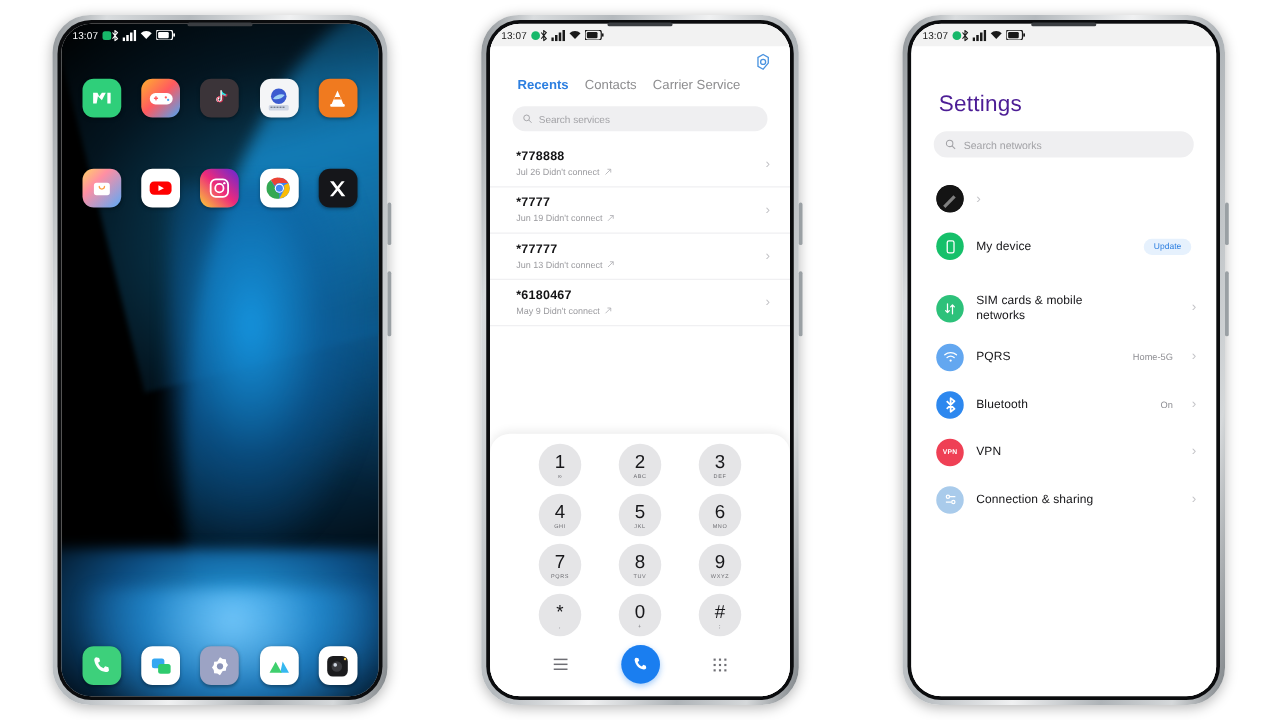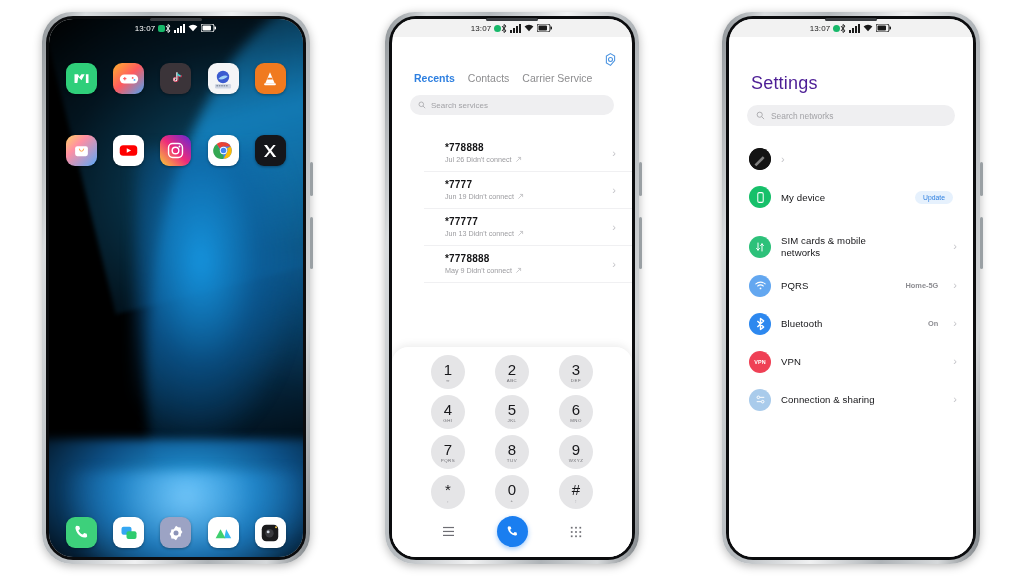--- a/index.html
+++ b/index.html
@@ -41,21 +41,21 @@
     background: #3a3d41; z-index: 40;
   }
   .btn-side {
     position: absolute; right: -3px; width: 3px; border-radius: 2px;
     background: #9aa0a4;
   }
 
   
   .statusbar {
     position: relative; height: 18px;
-    display: flex; align-items: center; justify-content: center;
+    display: flex; align-items: center; justify-content: flex-start;
     padding: 0 10px 0 9px;
     font-size: 8px; letter-spacing: .1px;
     z-index: 30;
   }
   .statusbar.dark { color: #ffffff; }
   .statusbar.light { color: #1a1a1a; background: #f2f2f2; }
   .sb-left { display: flex; align-items: center; gap: 3px; }
   .sb-right { display: flex; align-items: center; gap: 3px; }
   .sb-dot { width: 7px; height: 7px; border-radius: 2px; background: #17b86a; display:inline-block; }
   .sb-dot.sq { border-radius: 2px; }
@@ -137,21 +137,21 @@
   .gear-ico { width: 15px; height: 15px; }
   .tabs { display: flex; gap: 13px; padding: 5px 0 0 22px; font-size: 10.5px; white-space: nowrap; overflow: hidden;}
   .tab { color: #8d8d8f; padding-bottom: 2px; }
   .tab.active { color: #2d7fe0; font-weight: bold; }
   .searchbar {
     margin: 9px 18px 0 18px;
     height: 20px; border-radius: 10px; background: #efeff1;
     display: flex; align-items: center; gap: 5px; padding: 0 8px;
     font-size: 8px; color: #a2a2a6;
   }
-  .calls { margin-top: 20px; flex: 1; overflow: hidden; padding-left: 32px; }
+  .calls { margin-top: 8px; flex: 1; overflow: hidden; }
   .call-row {
     display: flex; align-items: center; justify-content: space-between;
     padding: 7px 16px 7px 21px;
     border-bottom: 1px solid #f0f0f2;
   }
   .call-num { font-size: 10px; color: #131315; font-weight: bold; letter-spacing: .2px; }
   .call-sub { font-size: 7.2px; color: #9b9b9f; margin-top: 2px; display: flex; align-items: center; gap: 3px; }
   .chev { color: #c4c4c8; font-size: 11px; line-height: 1; }
 
   .keypad {
@@ -192,21 +192,21 @@
   .set-group { margin-top: 14px; }
   .set-row {
     display: flex; align-items: center; gap: 10px;
     padding: 8px 16px 8px 20px;
   }
   .set-ico { width: 22px; height: 22px; border-radius: 50%; flex: 0 0 22px;
              display: flex; align-items: center; justify-content: center; }
   .set-txt { flex: 1; min-width: 0; }
   .set-label { font-size: 9.6px; color: #151518; letter-spacing: .1px; }
   .set-sub { font-size: 6.6px; color: #9b9b9f; margin-top: 2px; line-height: 1.25; }
-  .set-value { font-size: 7.4px; color: #8d8d92; margin-right: 5px; font-weight: bold; }
+  .set-value { font-size: 7.4px; color: #8d8d92; margin-right: 5px; }
   .badge {
     font-size: 6.8px; color: #2d7fe0; background: #e6f1fd;
     border-radius: 8px; padding: 3px 8px; margin-right: 4px;
   }
   .divider { height: 7px; }
 </style>
 </head>
 <body>
 
 <div class="stage">
@@ -411,21 +411,21 @@
             <span class="ico">
               <svg width="15" height="8" viewBox="0 0 15 8">
                 <rect x="0" y="0" width="13" height="8" rx="2" fill="none" stroke="#1a1a1a" stroke-width="1"></rect>
                 <rect x="1.5" y="1.5" width="8.5" height="5" rx="1" fill="#1a1a1a"></rect>
                 <rect x="13.6" y="2.6" width="1.4" height="2.8" rx=".6" fill="#1a1a1a"></rect>
               </svg>
             </span>
           </div>
         </div>
 
-        <div class="dialer" style="top:26px;">
+        <div class="dialer" style="top:16px;">
           <div class="dialer-top">
             <div class="gear-row">
               <span class="gear-ico">
                 <svg width="15" height="15" viewBox="0 0 24 24">
                   <path d="M12 2.6l6.6 3.8v7.2L12 21.4 5.4 17.6V6.4z" fill="none" stroke="#4a93e0" stroke-width="1.7"></path>
                   <circle cx="12" cy="12" r="3.2" fill="none" stroke="#4a93e0" stroke-width="1.7"></circle>
                 </svg>
               </span>
             </div>
             <div class="tabs">
@@ -482,21 +482,21 @@
                     <svg width="7" height="7" viewBox="0 0 10 10">
                         <path d="M2 8L8 2M8 2H4.2M8 2v3.8" stroke="#b4b4b8" stroke-width="1" fill="none"></path>
                       </svg>
                   </span>
                 </div>
               </div>
               <span class="chev">›</span>
             </div>
             <div class="call-row">
               <div>
-                <div class="call-num">*7778888</div>
+                <div class="call-num">*6180467</div>
                 <div class="call-sub">
                   <span>May 9 Didn't connect</span>
                   <span class="ico">
                     <svg width="7" height="7" viewBox="0 0 10 10">
                         <path d="M2 8L8 2M8 2H4.2M8 2v3.8" stroke="#b4b4b8" stroke-width="1" fill="none"></path>
                       </svg>
                   </span>
                 </div>
               </div>
               <span class="chev">›</span>

